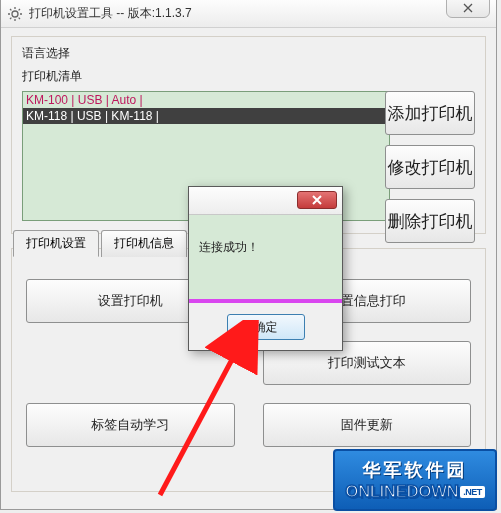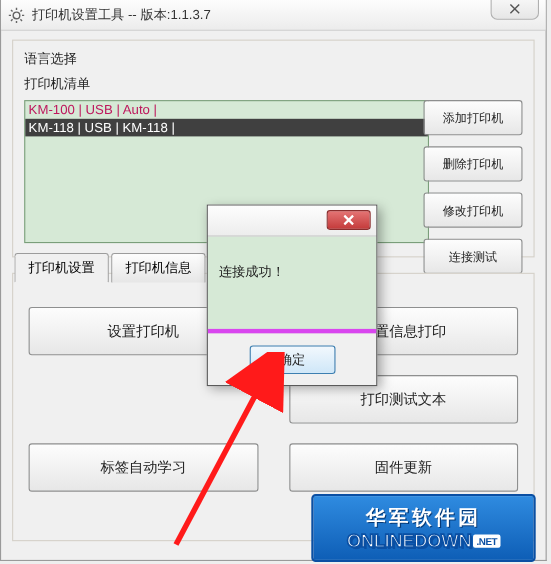--- a/index.html
+++ b/index.html
@@ -37,22 +37,22 @@
       background: #d6e9d6; border: 1px solid #7a9e7a;
     }
     .printer-list .item {
       font-size: 12px; padding: 1px 3px; color: #be185d; white-space: nowrap;
       font-family: "Tahoma", sans-serif;
     }
     .printer-list .item.selected { background: #404040; color: #fff; }
     
     .side-buttons { position: absolute; top: 54px; right: 10px; width: 90px; display: flex; flex-direction: column; gap: 10px; }
     .btn {
-      height: 32px; border: 1px solid #8e8f8f; background: linear-gradient(#fdfdfd,#e7e7e7);
-      font-size: 11px; color: #222; display: flex; align-items: center; justify-content: center;
+      height: 44px; border: 1px solid #8e8f8f; background: linear-gradient(#fdfdfd,#e7e7e7);
+      font-size: 17px; color: #222; display: flex; align-items: center; justify-content: center;
       border-radius: 3px; cursor: pointer;
     }
     
     .tabbox {
       margin-top: 14px; border: 1px solid #d4d0c8; background: #f0f0f0; height: 244px; position: relative;
     }
     .tabs { position: absolute; top: -1px; left: 1px; display: flex; }
     .tab {
       font-size: 12px; padding: 4px 12px; border: 1px solid #9c9c9c;
       background: linear-gradient(#fdfdfd,#e6e6e6); position: relative; top: -18px;
@@ -99,21 +99,21 @@
     }
     
     
     .arrow {
       position: absolute; z-index: 60; pointer-events: none;
       left: 130px; top: 320px; width: 160px; height: 180px;
     }
     
     
     .watermark {
-      position: absolute; right: 14px; bottom: 2px; width: 204px; height: 62px;
+      position: absolute; right: 4px; bottom: 2px; width: 164px; height: 62px;
       z-index: 70;
     }
     .watermark .panel {
       width: 100%; height: 100%;
       border: 2px solid #0a4fa3;
       background: linear-gradient(#2f8be0,#0e5eb6);
       border-radius: 4px; position: relative; overflow: hidden;
       display: flex; flex-direction: column; align-items: center; justify-content: center;
     }
     .watermark .cn {
@@ -154,22 +154,22 @@
   <div class="content">
     <div class="group1">
       <div class="lang-label">语言选择</div>
       <div class="list-label">打印机清单</div>
       <div class="printer-list">
         <div class="item">KM-100 | USB | Auto |</div>
         <div class="item selected">KM-118 | USB | KM-118 |</div>
       </div>
       <div class="side-buttons">
         <div class="btn">添加打印机</div>
+        <div class="btn">修改打印机</div>
         <div class="btn">删除打印机</div>
-        <div class="btn">修改打印机</div>
         <div class="btn">连接测试</div>
       </div>
     </div>
 
     <div class="tabbox">
       <div class="tabs">
         <div class="tab active">打印机设置</div>
         <div class="tab">打印机信息</div>
       </div>
       <div class="tab-content">

